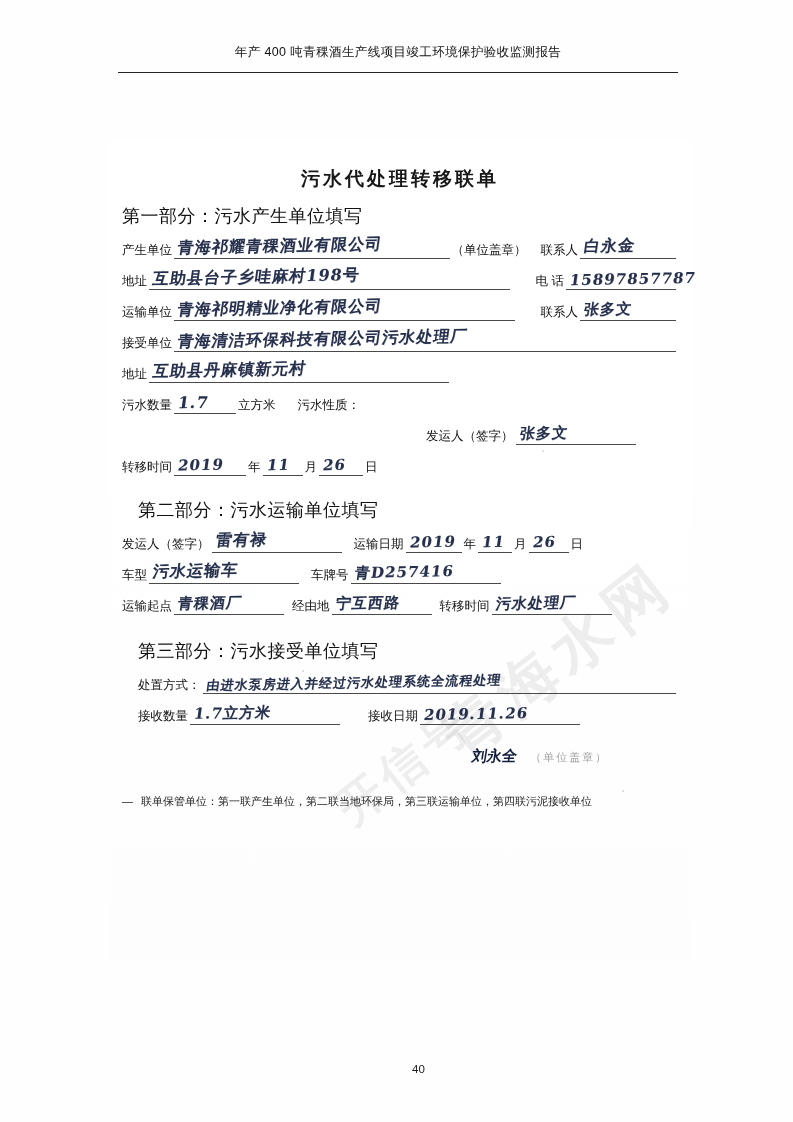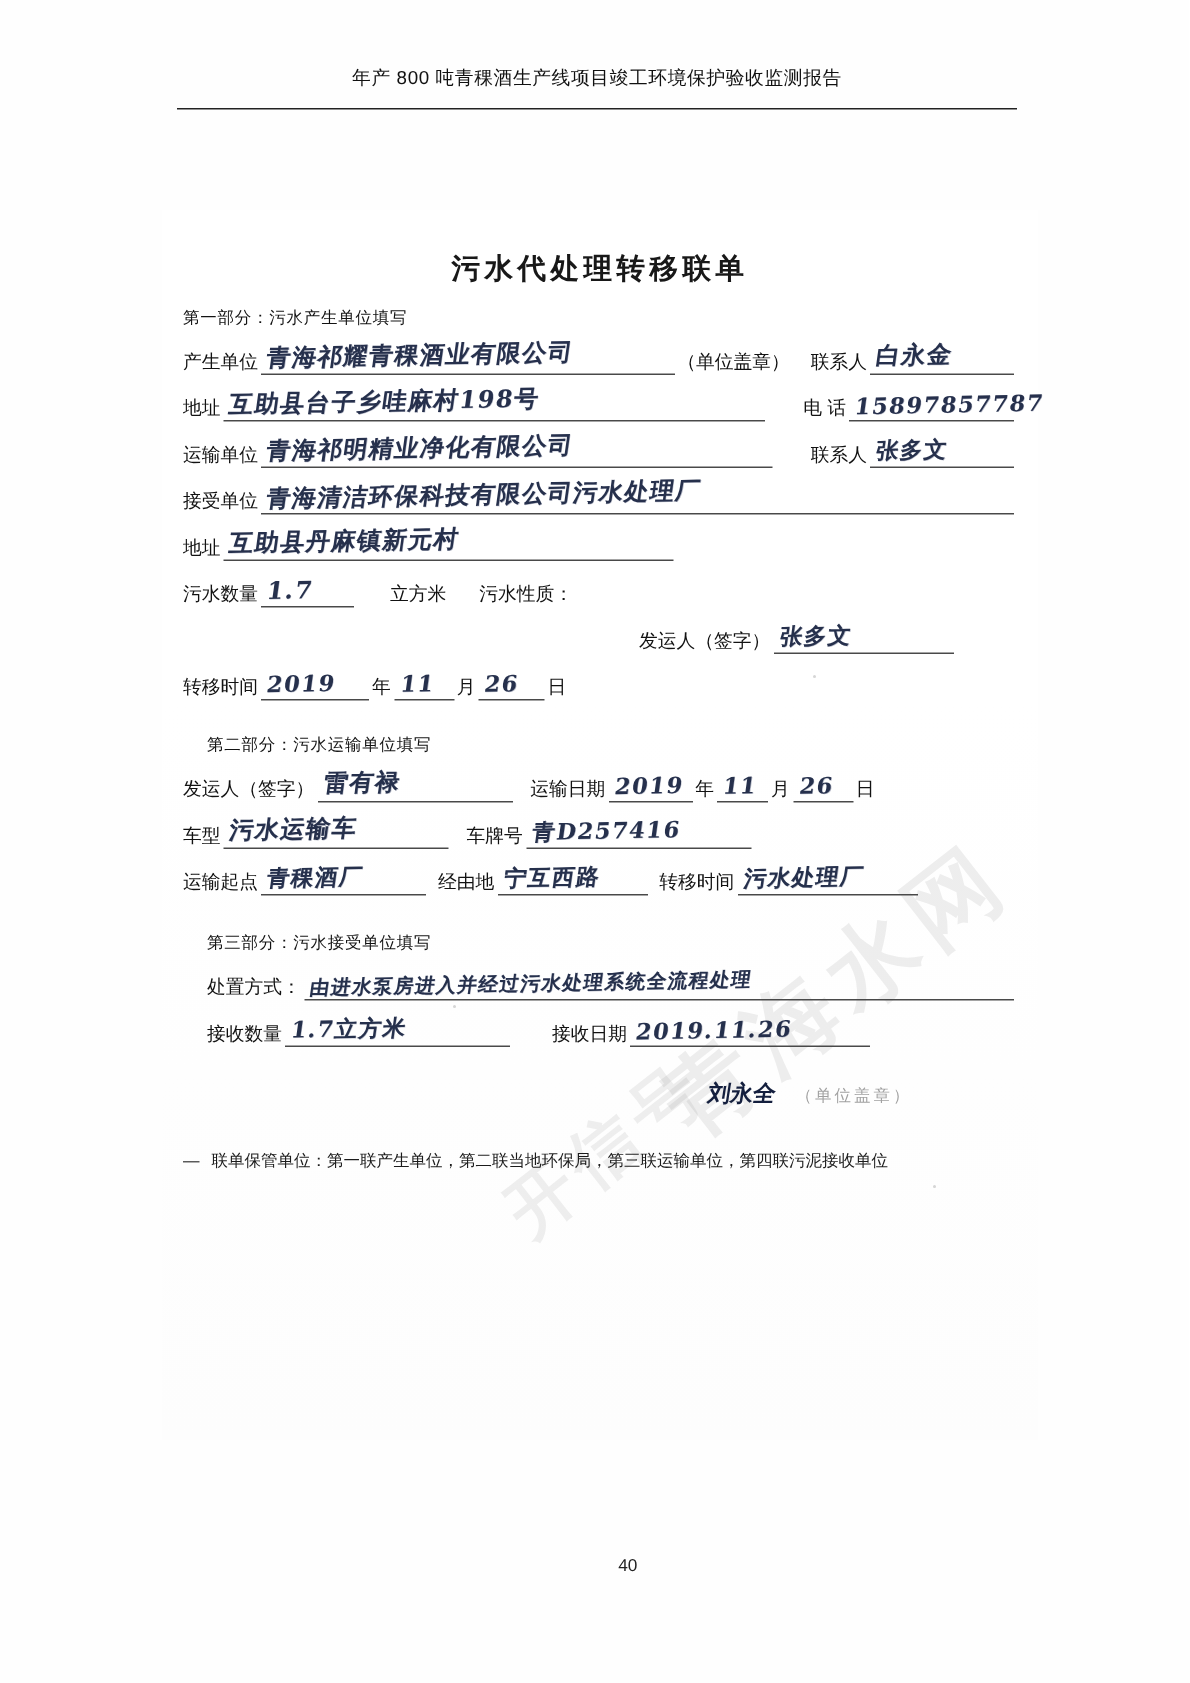--- a/index.html
+++ b/index.html
@@ -72,21 +72,21 @@
     font-size: 12px;
     color: #1a1a1a;
     letter-spacing: 1px;
   }
   .form-code .code-val {
     margin-left: 14px;
     letter-spacing: 0.5px;
   }
 
   .section-head {
-    font-size: 11px;
+    font-size: 18px;
     margin-top: 12px;
     color: #141414;
     letter-spacing: 0.5px;
   }
 
   .row {
     display: flex;
     align-items: flex-end;
     margin-top: 11px;
     font-size: 12.5px;
@@ -179,39 +179,39 @@
     white-space: nowrap;
     letter-spacing: 6px;
     z-index: 1;
     pointer-events: none;
   }
 
   .page-number {
     position: absolute;
     left: 0;
     right: 0;
-    top: 1038px;
+    top: 1063px;
     text-align: center;
     font-size: 11.5px;
     color: #222;
     margin-left: 44px;
   }
   .speckle {
     position: absolute;
     background: rgba(90,90,90,.25);
     border-radius: 50%;
     z-index: 3;
   }
 </style>
 </head>
 <body>
 
 <div class="page">
 
-  <div class="doc-header">年产 800 吨青稞酒生产线项目竣工环境保护验收监测报告</div>
+  <div class="doc-header">年产 400 吨青稞酒生产线项目竣工环境保护验收监测报告</div>
   <div class="doc-header-rule"></div>
 
   <div class="scan">
 
     <div class="watermark">青海水网</div>
     <div class="watermark2">开信号</div>
 
     <div class="form-title">污水代处理转移联单</div>
 
 
@@ -264,21 +264,21 @@
         <span class="hw lg">互助县丹麻镇新元村</span>
       </span>
       <span class="fill nb"></span>
     </div>
 
     <div class="row">
       <span class="lbl">污水数量</span>
       <span class="fill" style="flex:0 0 62px">
         <span class="hw lg">1.7</span>
       </span>
-      <span class="lbl nb" style="margin-left:22px">立方米</span>
+      <span class="lbl nb" style="margin-left:0">立方米</span>
       <span class="lbl nb" style="margin-left:22px">污水性质：</span>
     </div>
 
     <div class="row">
       <span class="fill nb" style="flex:0 0 300px"></span>
       <span class="lbl nb">发运人（签字）</span>
       <span class="fill" style="flex:0 0 120px">
         <span class="hw">张多文</span>
       </span>
     </div>

